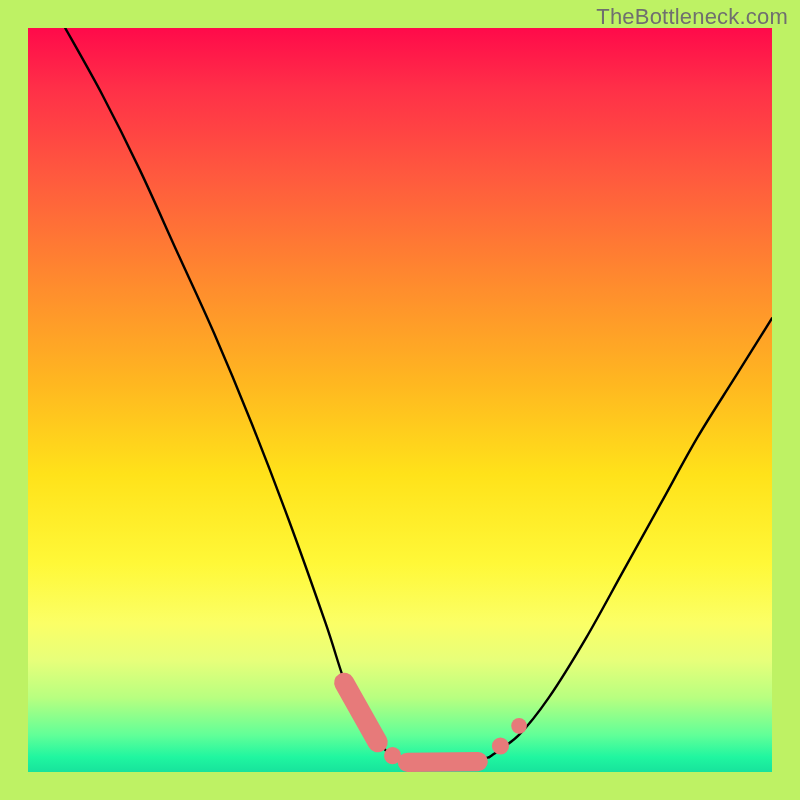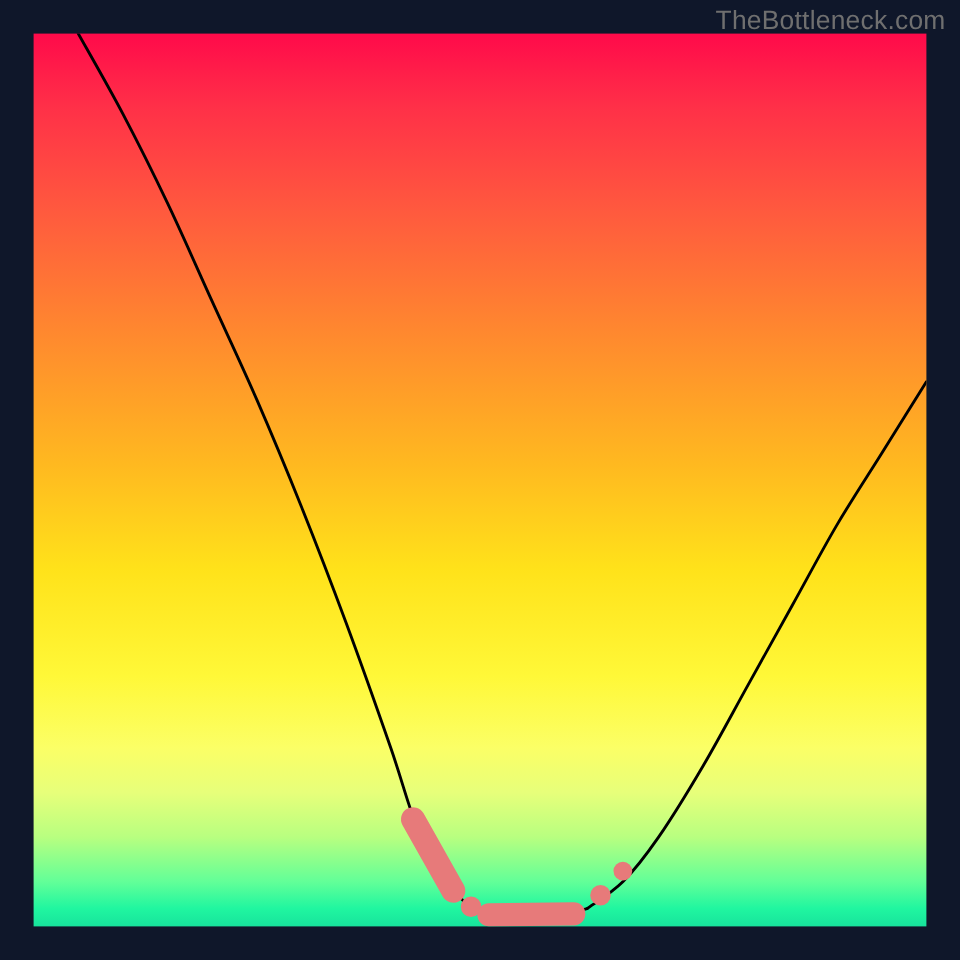--- a/index.html
+++ b/index.html
@@ -10,21 +10,21 @@
     overflow: hidden;
     background: #000;
     font-family: Arial, Helvetica, sans-serif;
   }
   .frame {
     position: absolute;
     top: 0;
     left: 0;
     width: 800px;
     height: 800px;
-    background: #0f172a;
+    background: #bef264;
   }
   .plot {
     position: absolute;
     top: 28px;
     left: 28px;
     width: 744px;
     height: 744px;
     
     background: linear-gradient(
       to bottom,

